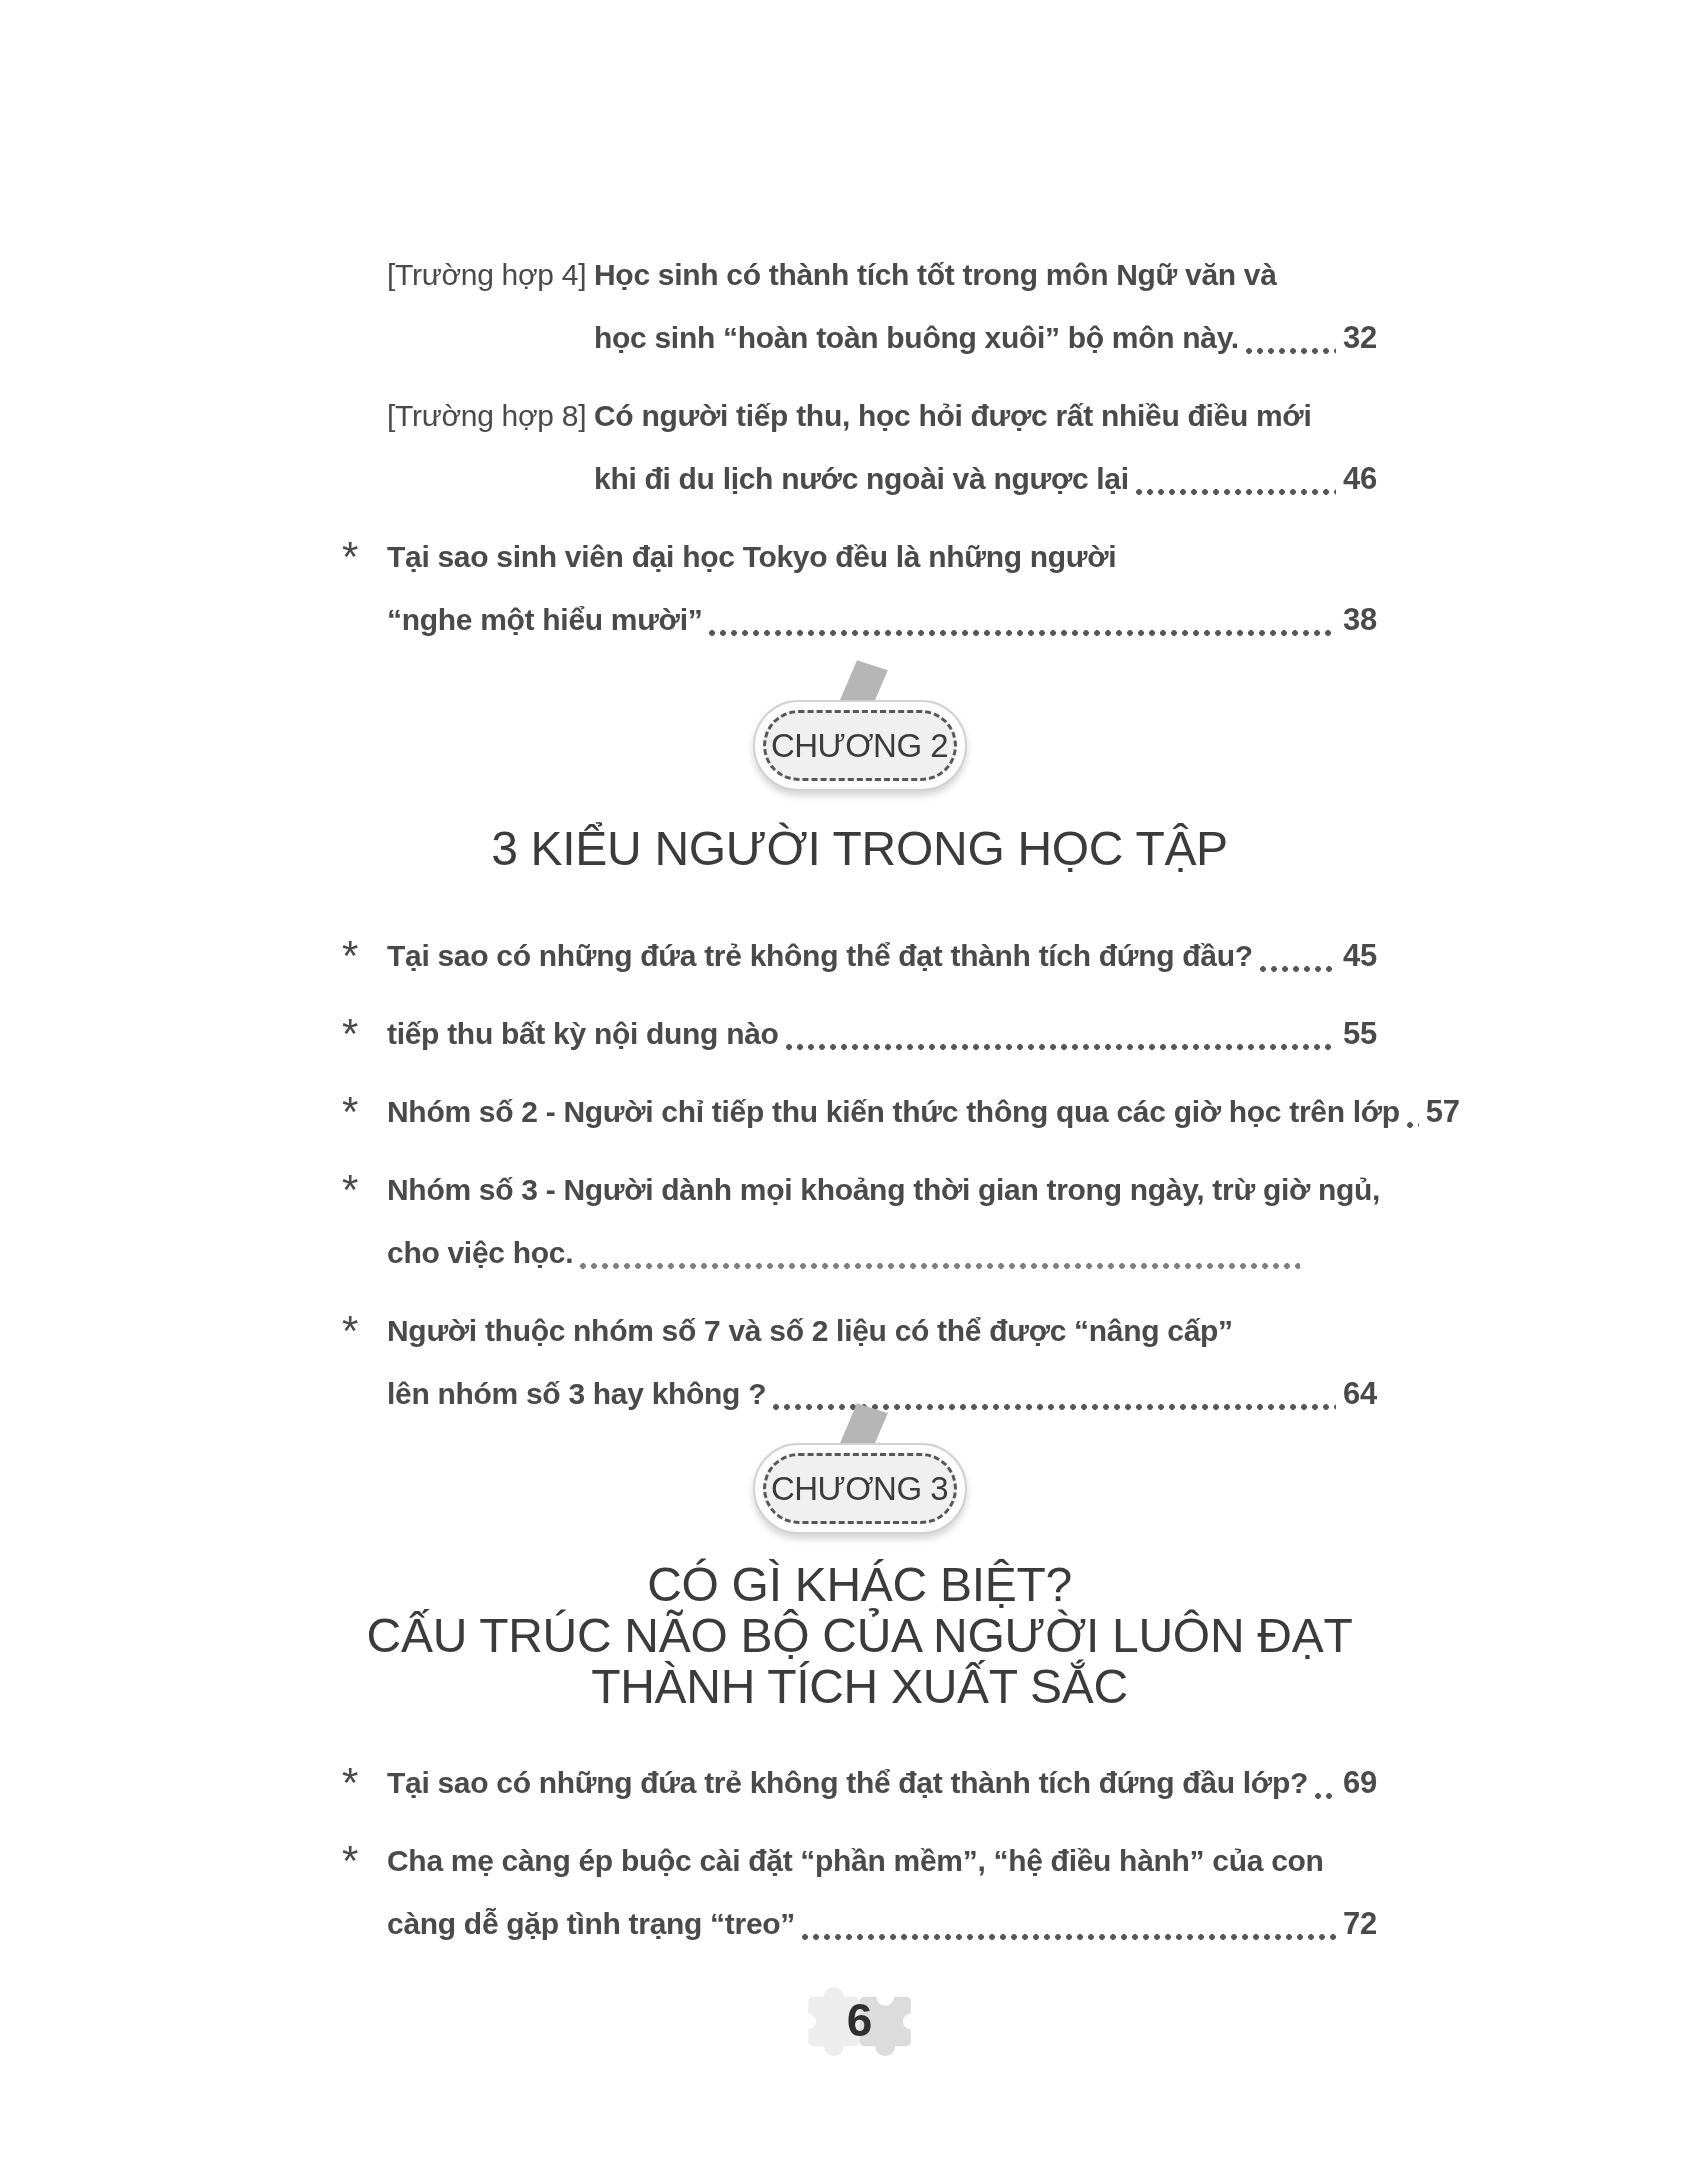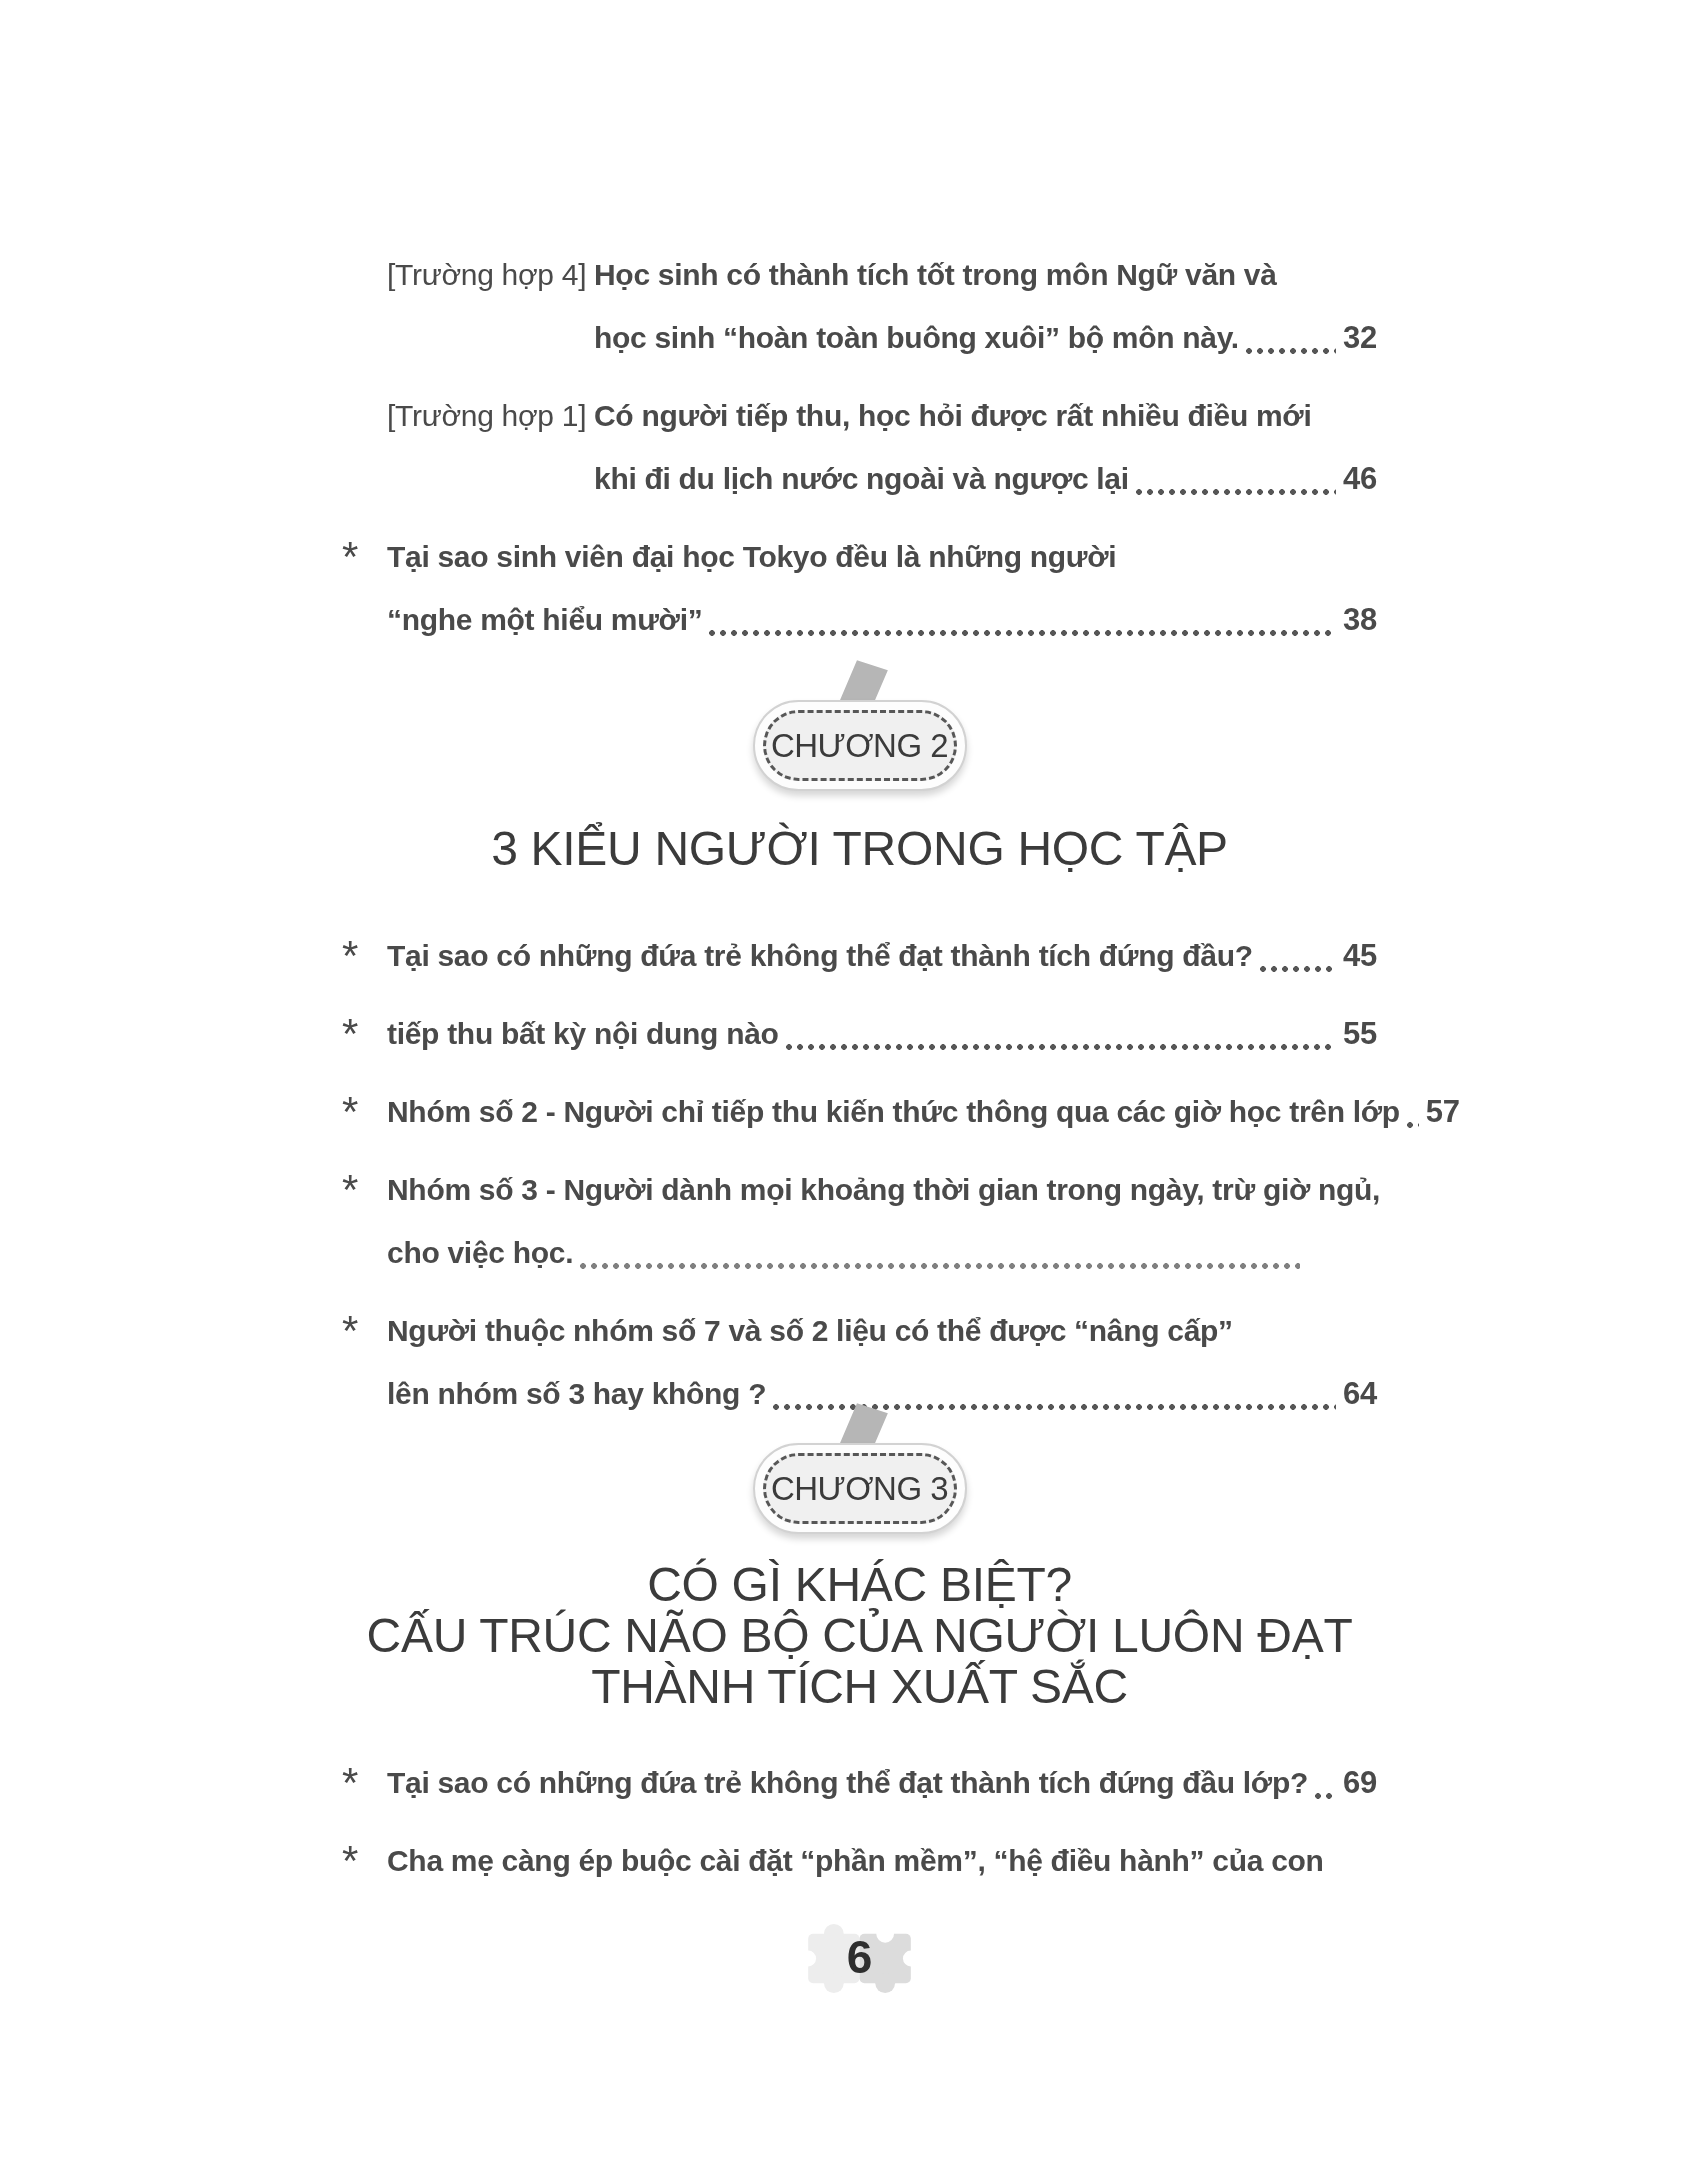--- a/index.html
+++ b/index.html
@@ -46,21 +46,21 @@
             <span class="txt">Học sinh có thành tích tốt trong môn Ngữ văn và</span>
           </div>
           <div class="line">
             <span class="txt">học sinh “hoàn toàn buông xuôi” bộ môn này.</span>
             <div class="leader"></div>
             <span class="num">32</span>
           </div>
         </div>
       </div>
       <div class="entry case">
-        <div class="marker">[Trường hợp 1]</div>
+        <div class="marker">[Trường hợp 8]</div>
         <div class="lines">
           <div class="line">
             <span class="txt">Có người tiếp thu, học hỏi được rất nhiều điều mới</span>
           </div>
           <div class="line">
             <span class="txt">khi đi du lịch nước ngoài và ngược lại</span>
             <div class="leader"></div>
             <span class="num">46</span>
           </div>
         </div>
@@ -172,20 +172,25 @@
             <div class="leader"></div>
             <span class="num">69</span>
           </div>
         </div>
       </div>
       <div class="entry star">
         <div class="marker">*</div>
         <div class="lines">
           <div class="line">
             <span class="txt">Cha mẹ càng ép buộc cài đặt “phần mềm”, “hệ điều hành” của con</span>
+          </div>
+          <div class="line">
+            <span class="txt">càng dễ gặp tình trạng “treo”</span>
+            <div class="leader"></div>
+            <span class="num">72</span>
           </div>
         </div>
       </div>
       <div class="footer"><svg width="111" height="77" viewBox="0 0 112 78">
           <g fill="var(--puzzle-light,#ededed)">
             <rect x="4" y="14" width="52" height="50" rx="5"></rect>
             <circle cx="30" cy="14" r="10"></circle>
             <circle cx="30" cy="64" r="10"></circle>
           </g>
           <circle cx="4" cy="39" r="8" fill="#ffffff"></circle>

